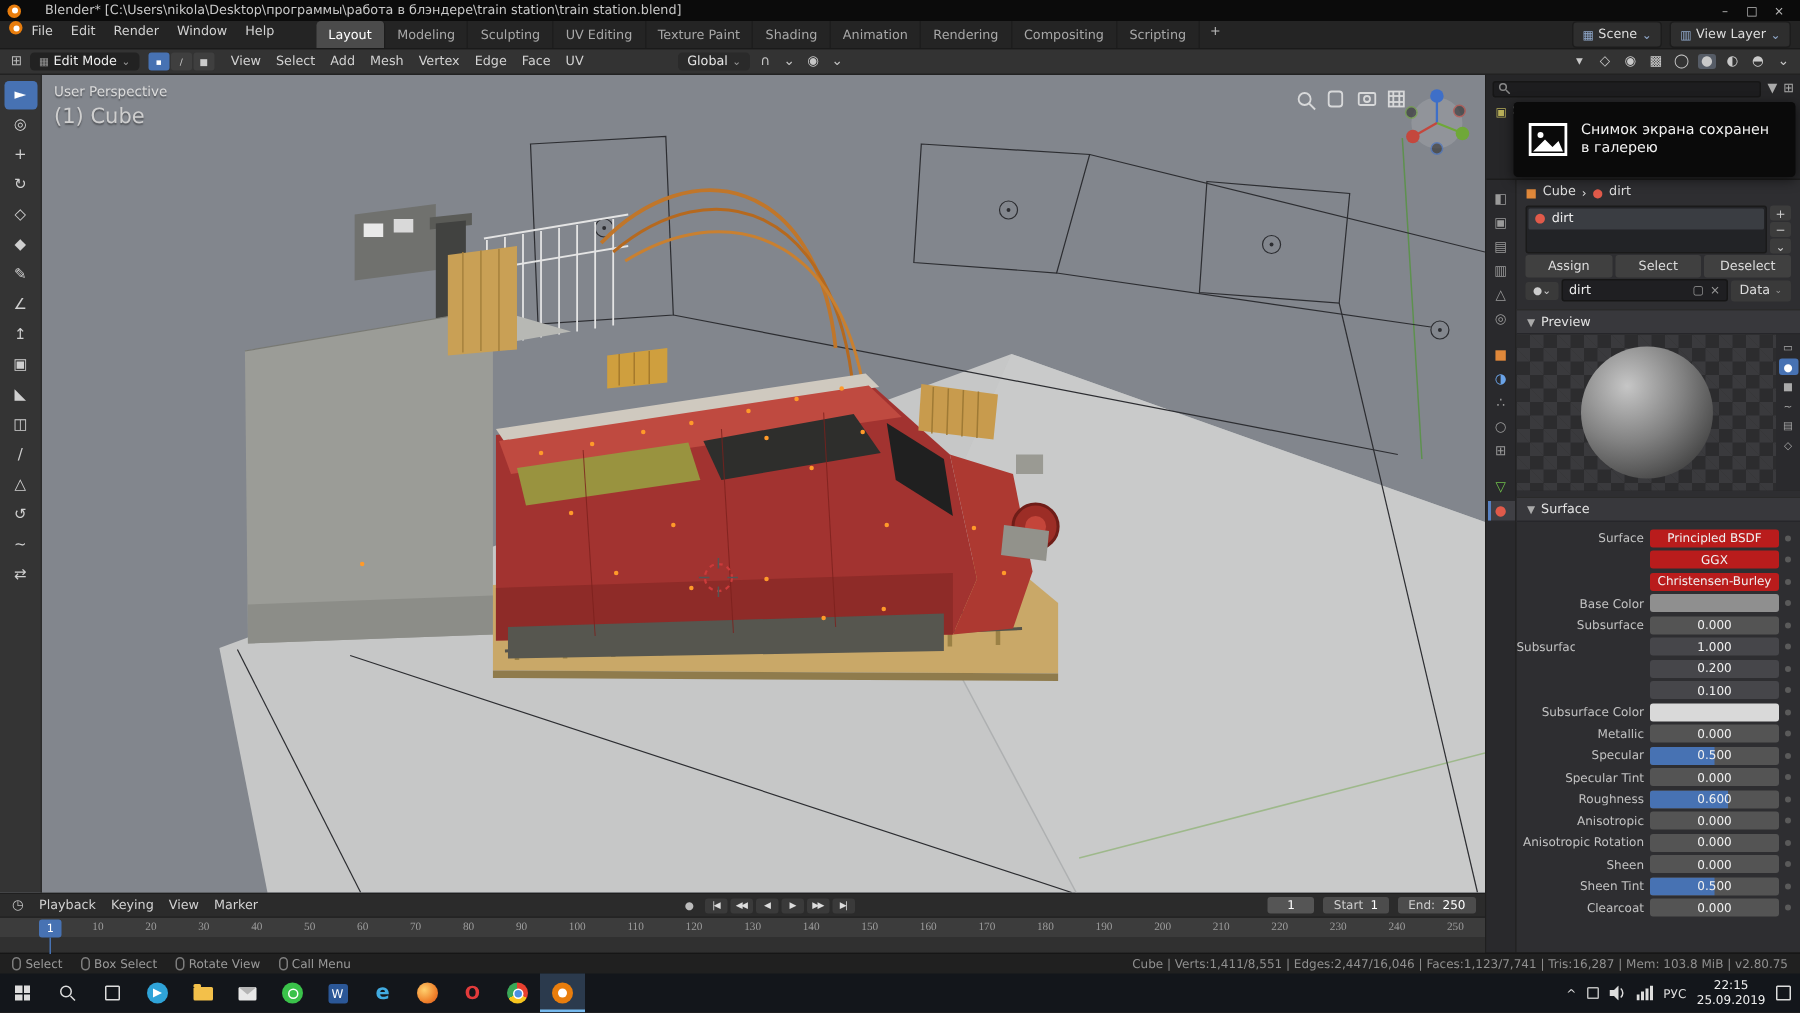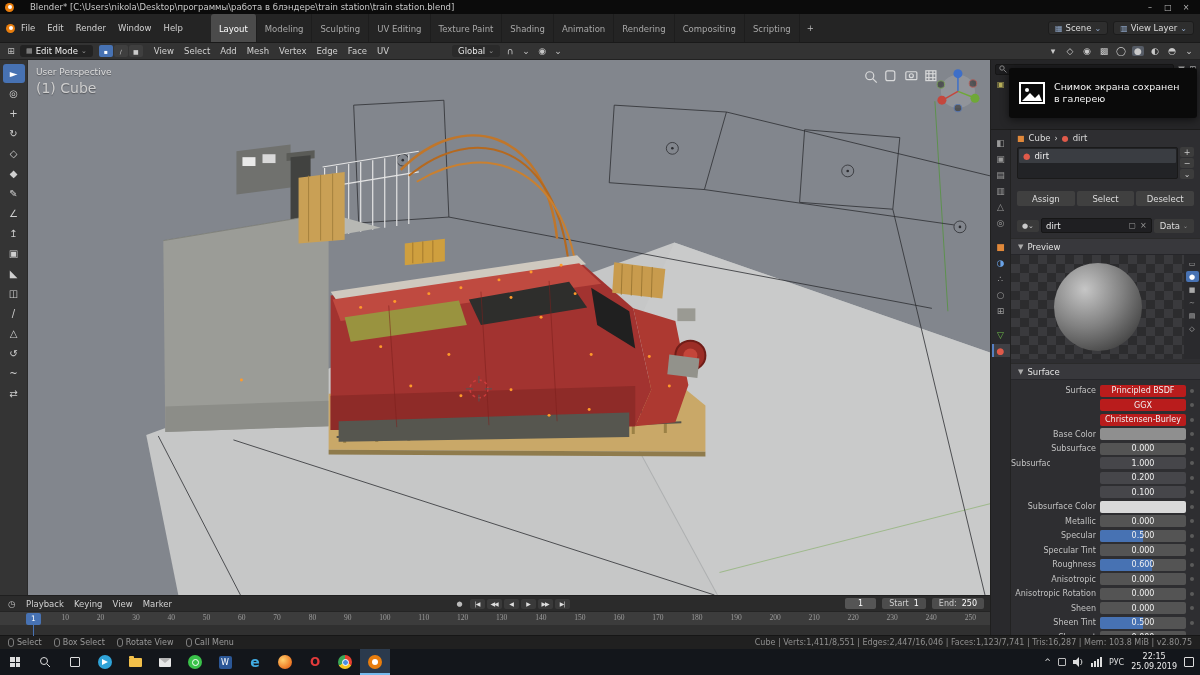--- a/index.html
+++ b/index.html
@@ -7,21 +7,21 @@
   .screen{position:relative;width:1200px;height:675px;overflow:hidden;display:flex;flex-direction:column;
     background:#222;color:#bbb;font-family:"DejaVu Sans",sans-serif;font-size:9px;}
   .spacer{flex:1;}
   
   .titlebar{height:14px;background:#0b0b0b;display:flex;align-items:center;gap:16px;padding:0 5px;font-size:8.5px;color:#c9c9c9;flex:none;}
   .blogo{width:9px;height:9px;border-radius:50%;background:#e87d0d;position:relative;flex:none;}
   .blogo::after{content:"";position:absolute;inset:2.5px;background:#fff;border-radius:50%;}
   .winbtns{margin-left:auto;display:flex;}
   .winbtns span{width:18px;text-align:center;font-size:8px;color:#bbb;}
   
-  .menubar{height:29px;background:#242424;display:flex;align-items:center;padding:0 6px;border-bottom:1px solid #1a1a1a;flex:none;font-size:8.5px;}
+  .menubar{height:19px;background:#242424;display:flex;padding:0 6px;border-bottom:1px solid #1a1a1a;flex:none;font-size:8.5px;}
   .menus{display:flex;}
   .mi{padding:2px 6px;color:#d2d2d2;}
   .workspaces{display:flex;margin-left:22px;height:100%;align-items:stretch;}
   .ws{padding:4px 8px 3px;color:#a8a8a8;border-right:1px solid #1d1d1d;display:flex;align-items:center;}
   .ws.active{background:#4b4b4b;color:#fff;border-radius:3px 3px 0 0;}
   .ws-add{padding:2px 7px;color:#bbb;}
   .chip{display:flex;align-items:center;gap:3px;background:#2e2e2e;border:1px solid #1c1c1c;border-radius:3px;padding:1px 6px;color:#ddd;margin-left:5px;}
   .chip i{font-style:normal;color:#8fa7c9;font-size:8px;}
   
   .vheader{height:17px;background:#333;display:flex;align-items:center;gap:3px;padding:0 5px;border-bottom:1px solid #222;flex:none;font-size:8.5px;}
@@ -76,21 +76,21 @@
   .ptab.active{background:#3f3f44;box-shadow:inset 2px 0 0 #5680c2;}
   .c-or{color:#e0883a}.c-bl{color:#6aa3e8}.c-gr{color:#6fbf4a}.c-rd{color:#e05a4a}
   .pcontent{flex:1;display:flex;flex-direction:column;font-size:8.5px;min-width:0;overflow:hidden;}
   .pbread{display:flex;align-items:center;gap:4px;padding:3px 6px;color:#ddd;}
   .pbread i{font-style:normal;font-size:8px;}
   .slotbox{display:flex;margin:1px 6px;gap:2px;height:32px;}
   .slotlist{flex:1;background:#222326;border:1px solid #1a1a1a;border-radius:2px;padding:1px;}
   .slotrow{display:flex;align-items:center;gap:4px;background:#3a3d42;padding:2px 4px;color:#eee;border-radius:1px;}
   .slotcol{width:14px;display:flex;flex-direction:column;gap:1px;}
   .sbtn{height:11px;background:#3c3c3c;border-radius:2px;color:#ccc;display:flex;align-items:center;justify-content:center;font-size:8px;}
-  .absd{display:flex;gap:2px;margin:11px 6px;justify-content:space-between;}
+  .absd{display:flex;gap:2px;margin:0 6px;justify-content:space-between;}
   .abtn{flex:1;background:#404040;border-radius:2px;text-align:center;padding:2.5px 0;color:#ddd;}
   .dbrow{display:flex;gap:2px;margin:1px 6px;align-items:center;}
   .browse{width:22px;background:#3a3a3a;border-radius:2px;text-align:center;padding:2px 0;color:#ccc;font-size:7px;}
   .namefield{flex:1;background:#1f1f22;border:1px solid #161616;border-radius:2px;color:#eee;padding:1.5px 4px;display:flex;align-items:center;gap:3px;}
   .nfx{margin-left:auto;display:flex;gap:4px;color:#999;font-size:8px;}
   .databtn{background:#3a3a3a;border-radius:2px;padding:2px 6px;color:#ddd;display:flex;gap:3px;align-items:center;}
   .databtn i{font-style:normal;font-size:6px;color:#999;}
   .sect{display:flex;align-items:center;gap:4px;background:#38383c;margin-top:4px;padding:2.5px 7px;color:#e2e2e2;border-top:1px solid #2a2a2a;border-bottom:1px solid #26262a;}
   .sect i{font-style:normal;font-size:7px;color:#aaa;}
   .preview-body{display:flex;height:104px;background:#242427;flex:none;}

